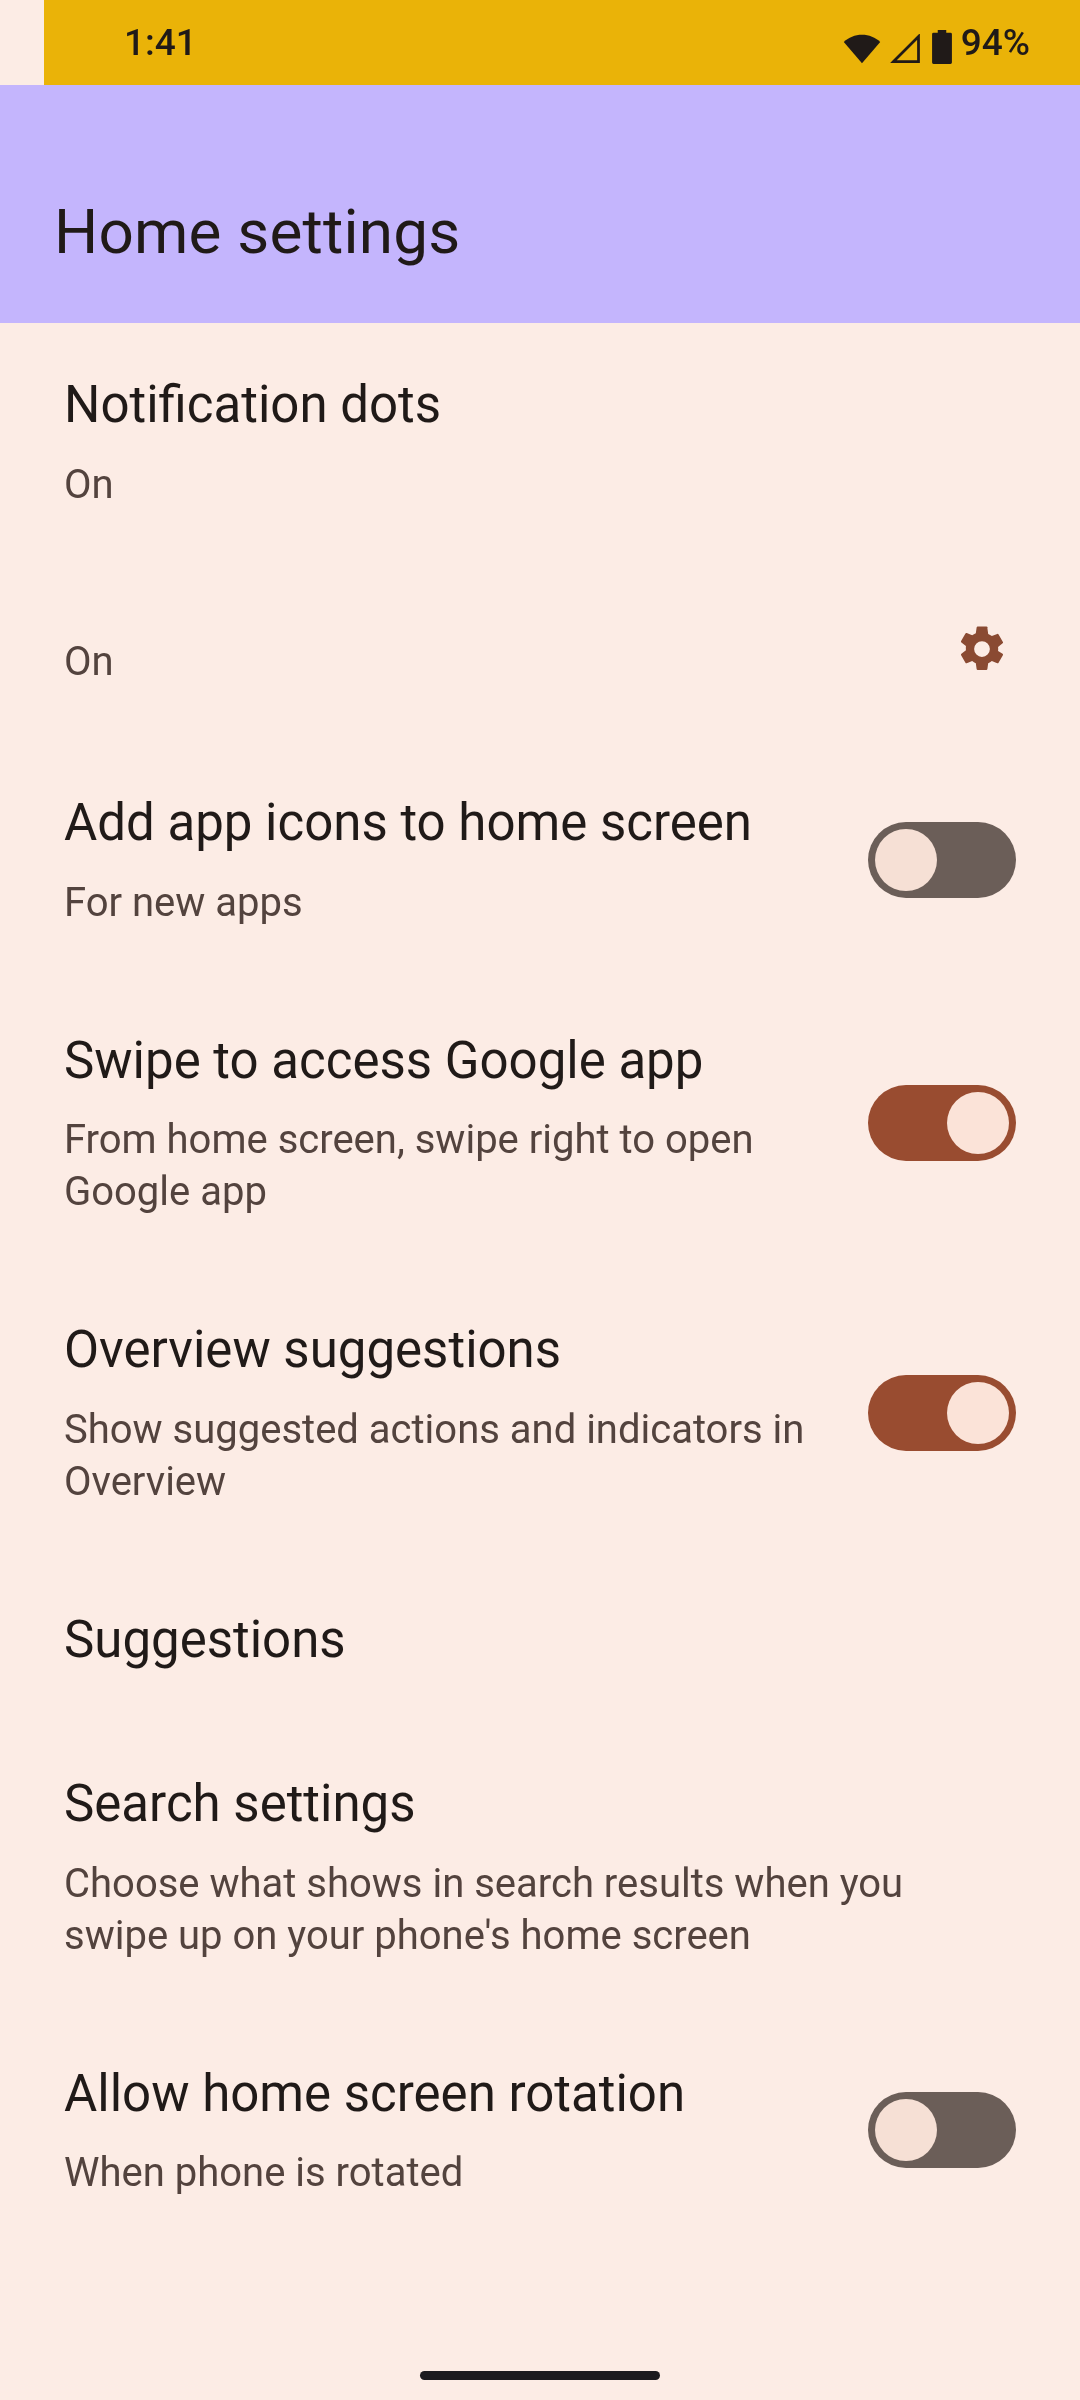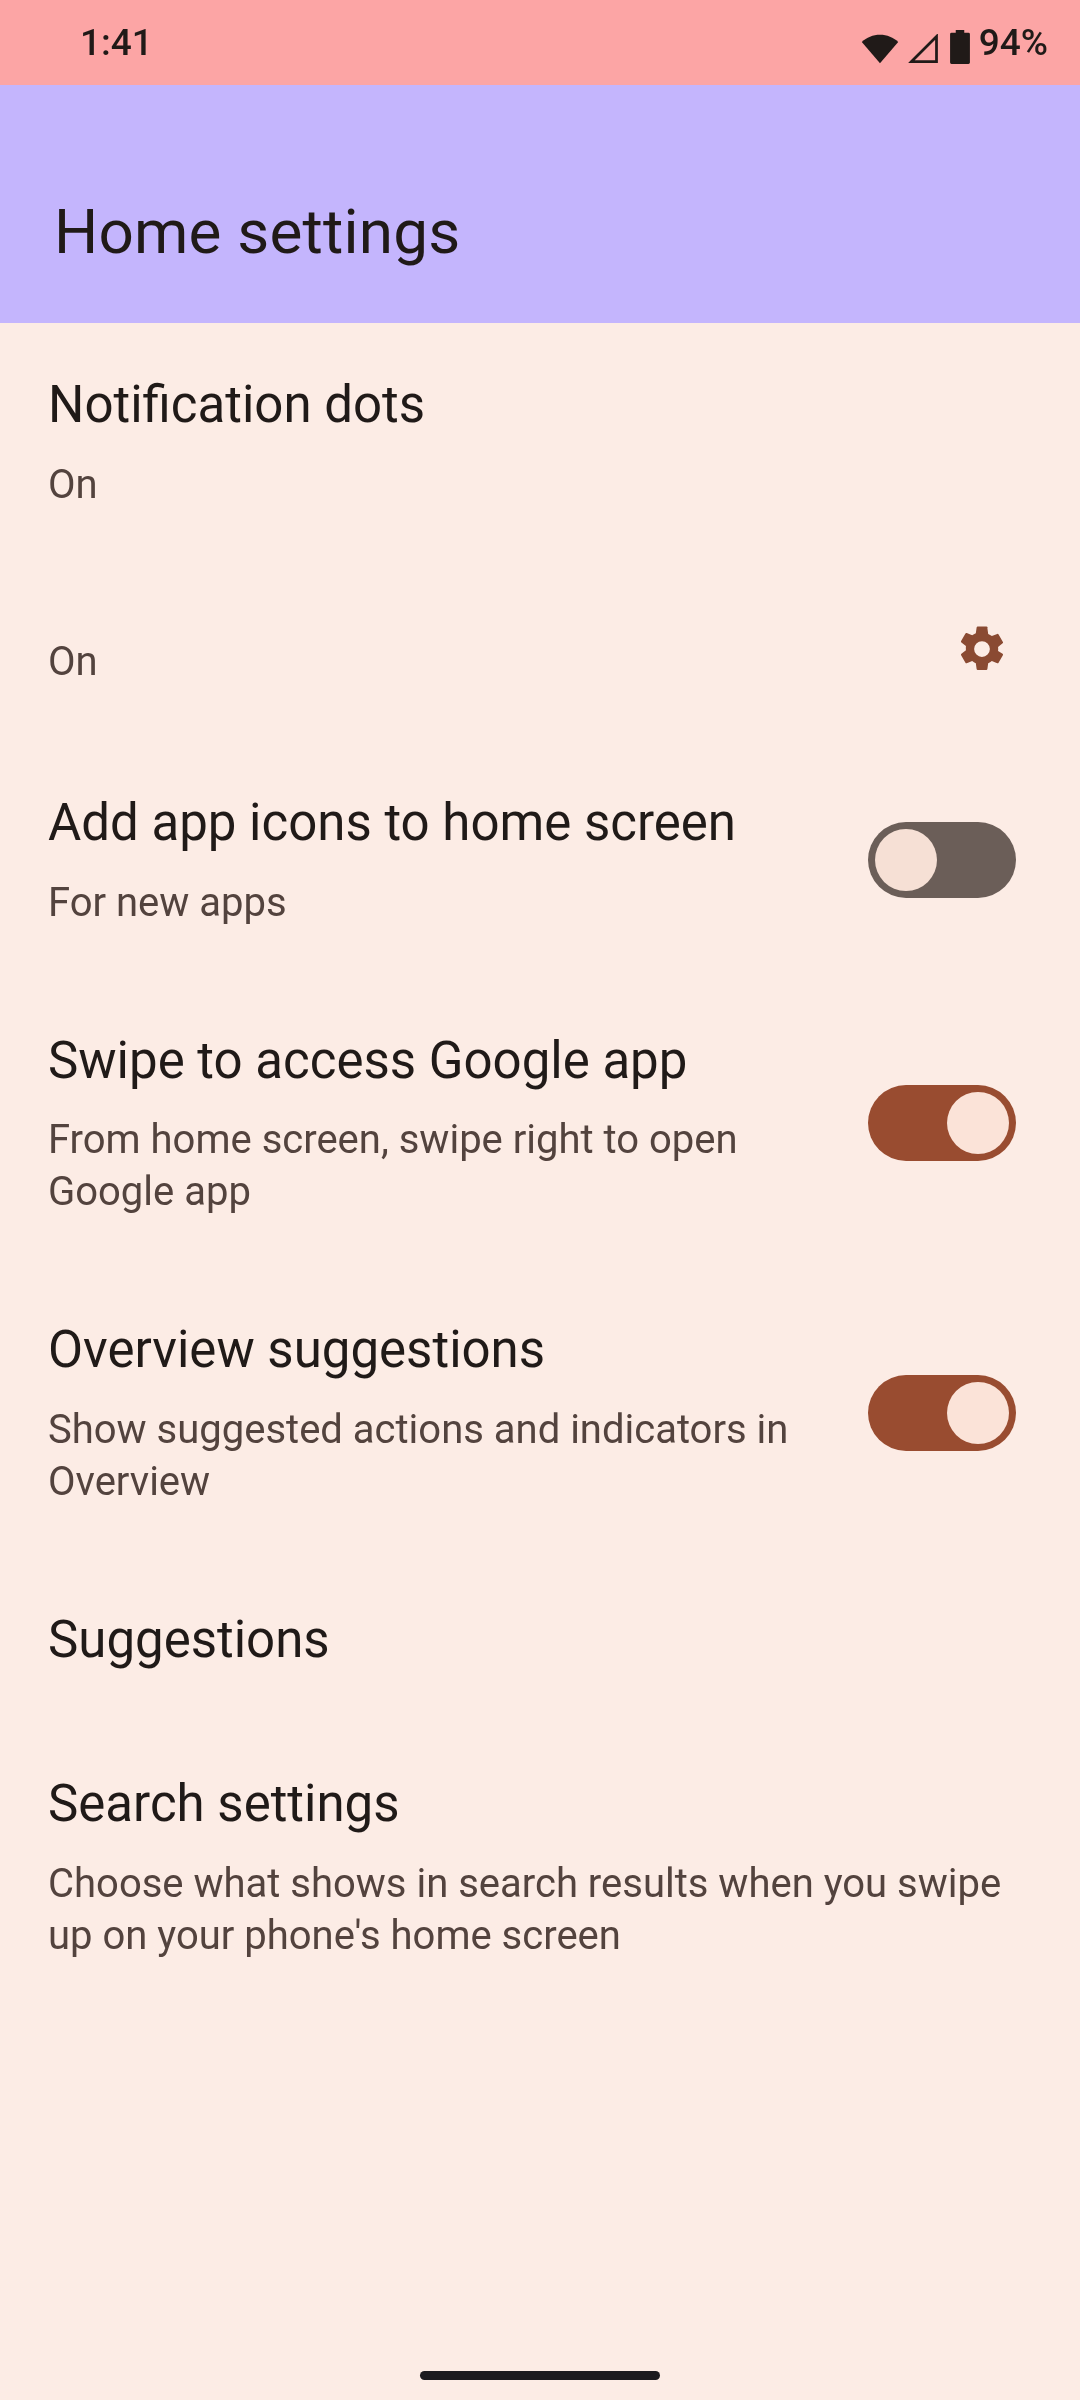--- a/index.html
+++ b/index.html
@@ -10,24 +10,25 @@
     color: #201a18;
     -webkit-font-smoothing: antialiased;
   }
 
   
   .status-bar {
     height: 85px;
     display: flex;
     align-items: center;
     justify-content: space-between;
-    padding: 0 32px 0 80px;
+    padding: 0 50px 0 80px;
     font-size: 37px;
     font-weight: 500;
-    background: #fca5a5;
+    background: #eab308;
+    margin-left: 44px;
   }
   .status-right {
     display: flex;
     align-items: flex-end;
     gap: 8px;
   }
   .status-right svg { display: block; }
 
   
   .header {
@@ -38,21 +39,21 @@
     font-size: 62px;
     font-weight: 400;
     letter-spacing: 0.2px;
   }
 
   
   .list { padding: 0; }
   .item {
     display: flex;
     align-items: center;
-    padding: 50px 64px 50px 48px;
+    padding: 50px 64px 50px 64px;
     gap: 30px;
     justify-content: flex-end;
   }
   .item .text { flex: 1; min-width: 0; }
   .item .title {
     font-size: 51px;
     font-weight: 400;
     color: #201a18;
     line-height: 1.25;
   }
@@ -193,16 +194,25 @@
     </div>
   </div>
 
   <div class="item">
     <div class="text">
       <div class="title">Search settings</div>
       <div class="sub">Choose what shows in search results when you swipe up on your phone's home screen</div>
     </div>
   </div>
 
+  <div class="item">
+    <div class="text">
+      <div class="title">Allow home screen rotation</div>
+      <div class="sub">When phone is rotated</div>
+    </div>
+    <div class="toggle off">
+        <div class="knob"></div>
+      </div>
+  </div>
 
 </div>
 
 <div class="nav-bar"></div>
 
 </body></html>

